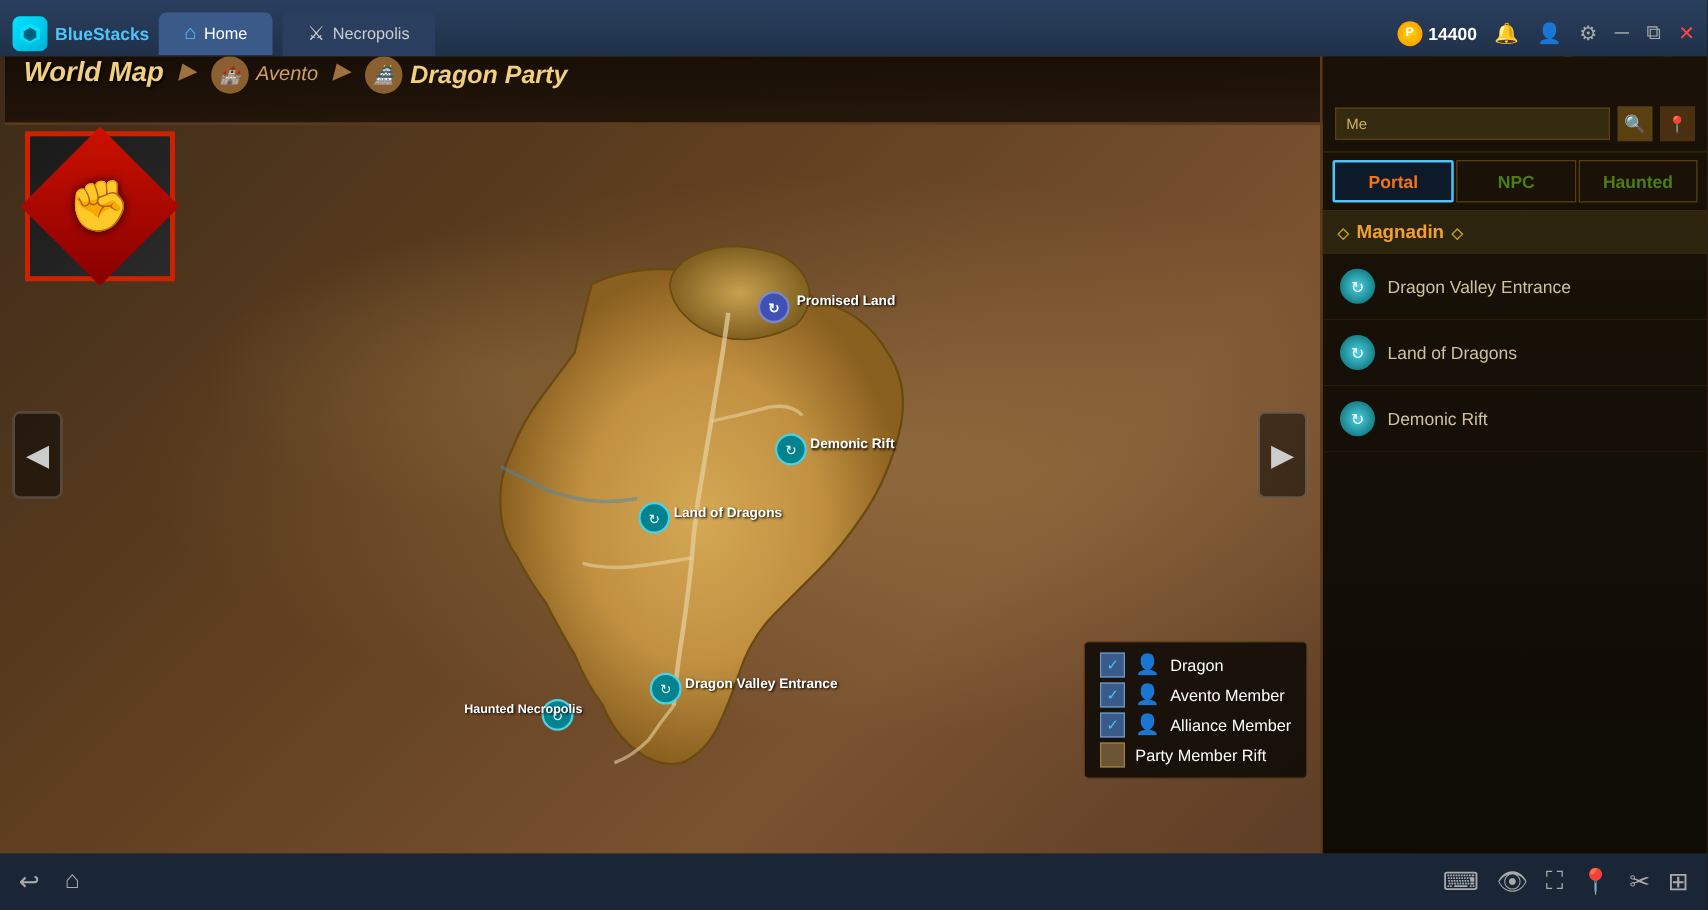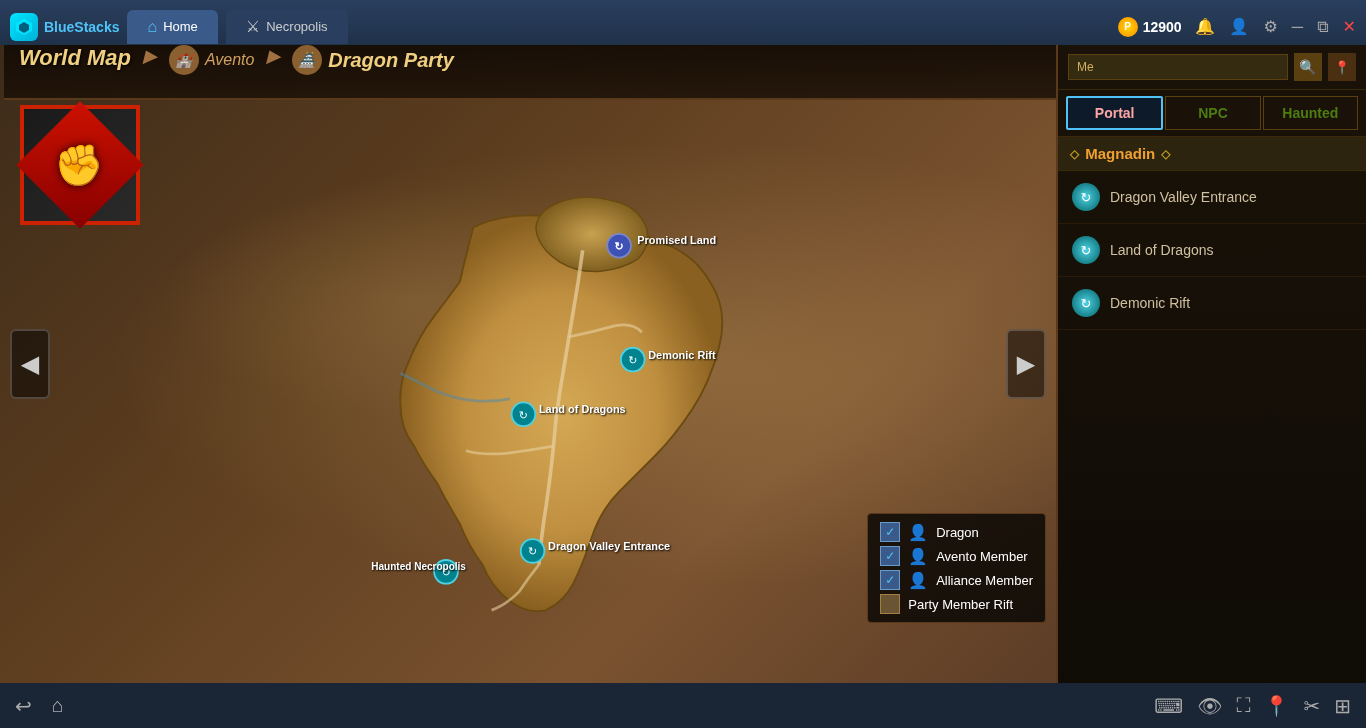--- a/index.html
+++ b/index.html
@@ -191,20 +191,21 @@
       position: absolute; top: 0; right: 0; bottom: 0; width: 310px;
       background: linear-gradient(180deg, #1a1208 0%, #0f0c06 100%);
       border-left: 2px solid #5a3a1a;
     }
 
     
     .search-row {
       display: flex; align-items: center; gap: 6px;
       padding: 8px 10px;
       border-bottom: 1px solid #3a2a0a;
+      margin-top: 32px;
     }
     .search-input {
       flex: 1; background: rgba(60,50,20,0.8); border: 1px solid #5a4010;
       color: #d0b060; font-size: 12px; padding: 5px 8px;
       outline: none;
     }
     .search-btn {
       width: 28px; height: 28px; background: #5a4010; border: none;
       color: #d0b060; cursor: pointer; font-size: 14px;
     }
@@ -214,21 +215,21 @@
       display: flex; gap: 2px; padding: 6px 8px;
       border-bottom: 1px solid #3a2a0a;
     }
     .tab-btn {
       flex: 1; padding: 7px 4px; text-align: center;
       font-size: 14px; font-weight: bold; cursor: pointer;
       border: 1px solid #5a4010; color: #4d7c0f;
       background: #1a1208;
     }
     .tab-btn.active {
-      background: #0d1a2a; color: #fca5a5;
+      background: #0d1a2a; color: #f97316;
       border: 2px solid #4fc3f7; border-radius: 2px;
     }
 
     
     .section-header {
       display: flex; align-items: center; gap: 6px;
       padding: 8px 12px;
       background: rgba(60,50,20,0.6);
       color: #f0a030; font-size: 15px; font-weight: bold;
       border-bottom: 1px solid #3a2a0a;
@@ -277,21 +278,21 @@
   </div>
 
   <div class="tab-game">
     <span style="font-size:16px;">⚔</span>
     <span>Necropolis</span>
   </div>
 
   <div class="top-right">
     <div class="coins">
       <div class="coin-icon">P</div>
-      <span>12900</span>
+      <span>14400</span>
     </div>
     <span class="top-icon">🔔</span>
     <span class="top-icon">👤</span>
     <span class="top-icon">⚙</span>
     <span class="top-icon">─</span>
     <span class="top-icon">⧉</span>
     <span class="top-icon" style="color:#ff4444;">✕</span>
   </div>
 </div>
 

